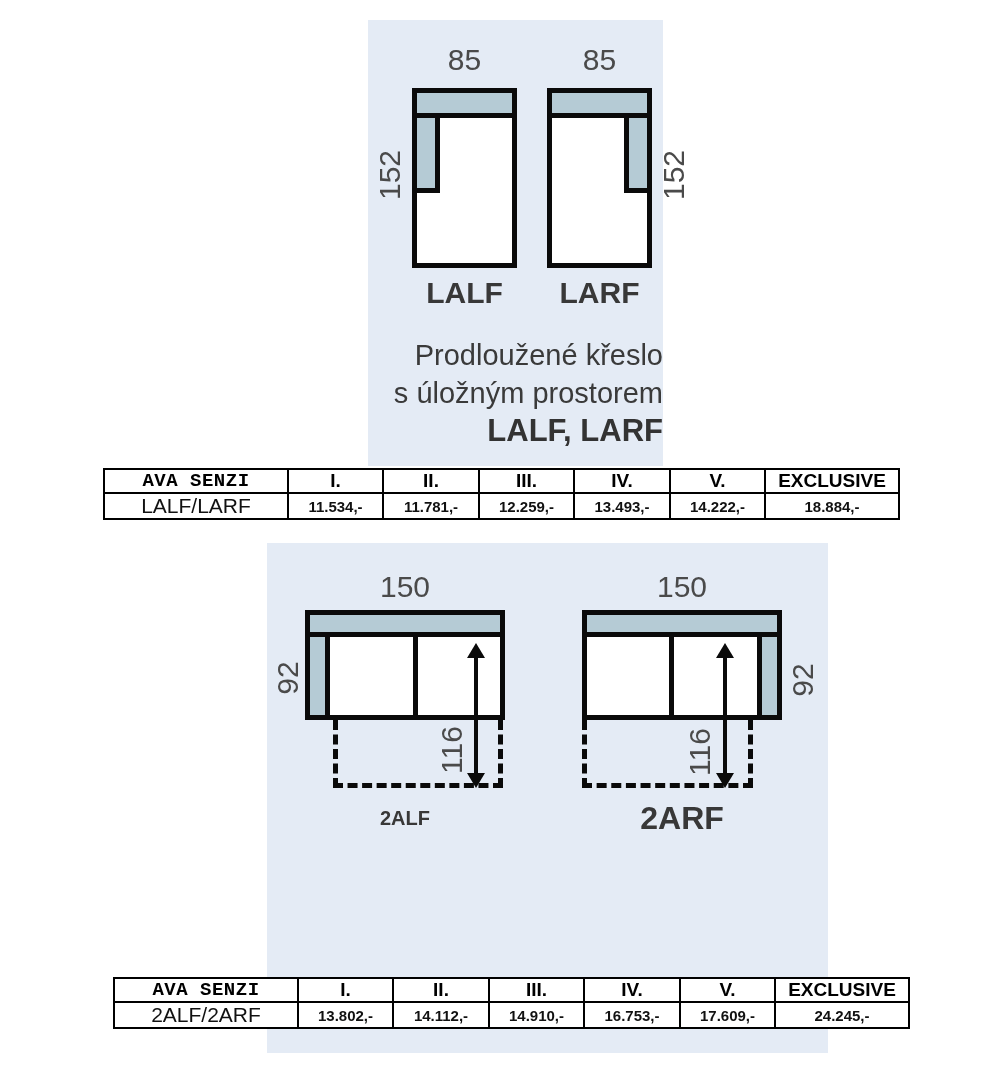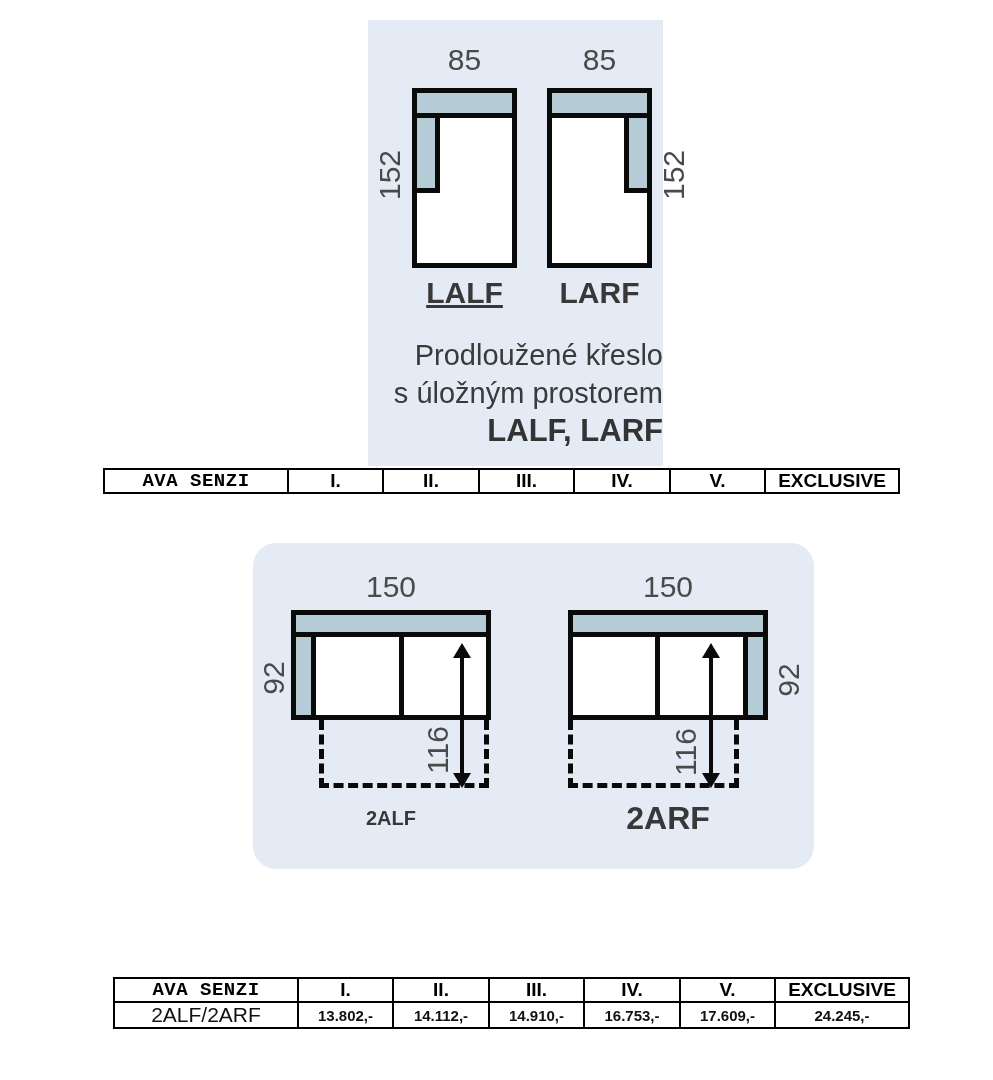--- a/index.html
+++ b/index.html
@@ -2,21 +2,21 @@
 <html><head>
 <meta charset="utf-8">
 <style>
   html,body{margin:0;padding:0;}
   body{
     width:993px;height:1080px;position:relative;background:#ffffff;
     font-family:"Liberation Sans", sans-serif;overflow:hidden;
   }
   .panel{position:absolute;background:#e4ebf5;}
   #panel1{left:368px;top:20px;width:295px;height:446px;}
-  #panel2{left:253px;top:543px;width:561px;height:326px;border-radius:23px;}
+  #panel2{left:267px;top:543px;width:561px;height:510px;}
 
   
   .sofa{position:absolute;background:#ffffff;border:5px solid #0a0a0a;}
   .backrest{position:absolute;left:0;right:0;top:0;background:#b5cbd5;border-bottom:5px solid #0a0a0a;}
   .arm{position:absolute;background:#b5cbd5;}
   .arm.left{left:0;border-right:5px solid #0a0a0a;border-bottom:5px solid #0a0a0a;}
   .arm.right{right:0;border-left:5px solid #0a0a0a;border-bottom:5px solid #0a0a0a;}
   .arm.left.full{top:22px;bottom:0;width:15px;border-bottom:none;border-right:5px solid #0a0a0a;}
   .arm.right.full{top:22px;bottom:0;width:15px;border-bottom:none;border-left:5px solid #0a0a0a;}
   .seat-divider{position:absolute;top:22px;bottom:0;width:5px;background:#0a0a0a;}
@@ -51,21 +51,21 @@
 <body>
 
 <section class="panel" id="panel1">
 
   <div class="dim" style="left:44px;top:24px;width:105px;">85</div>
   <div class="dim rot" style="left:-23px;top:140px;width:90px;height:30px;line-height:30px;">152</div>
   <div class="sofa" style="left:44px;top:68px;width:95px;height:170px;">
     <div class="backrest" style="height:20px;"></div>
     <div class="arm left" style="top:25px;width:18px;height:70px;"></div>
   </div>
-  <div class="model" style="left:44px;top:256px;width:105px;text-decoration:underline;">LALF</div>
+  <div class="model" style="left:44px;top:256px;width:105px;">LALF</div>
 
   <div class="dim" style="left:179px;top:24px;width:105px;">85</div>
   <div class="dim rot" style="left:261px;top:140px;width:90px;height:30px;line-height:30px;">152</div>
   <div class="sofa" style="left:179px;top:68px;width:95px;height:170px;">
     <div class="backrest" style="height:20px;"></div>
     <div class="arm right" style="top:25px;width:18px;height:70px;"></div>
   </div>
   <div class="model" style="left:179px;top:256px;width:105px;">LARF</div>
 
   <div class="caption" style="top:316px;">
@@ -87,20 +87,29 @@
   </colgroup>
   <tbody>
       <tr>
     <th class="brand">AVA SENZI</th>
     <th>I.</th>
     <th>II.</th>
     <th>III.</th>
     <th>IV.</th>
     <th>V.</th>
     <th>EXCLUSIVE</th>
+  </tr>
+  <tr>
+    <td class="model-cell">LALF/LARF</td>
+    <td class="price">11.534,-</td>
+    <td class="price">11.781,-</td>
+    <td class="price">12.259,-</td>
+    <td class="price">13.493,-</td>
+    <td class="price">14.222,-</td>
+    <td class="price">18.884,-</td>
   </tr>
 </tbody>
   </table>
 
 <section class="panel" id="panel2">
 
   <div class="dim" style="left:38px;top:28px;width:200px;">150</div>
   <div class="dim rot" style="left:-9px;top:121px;width:60px;height:28px;line-height:28px;">92</div>
   <div class="sofa" style="left:38px;top:67px;width:190px;height:100px;">
     <div class="backrest" style="height:17px;"></div>

